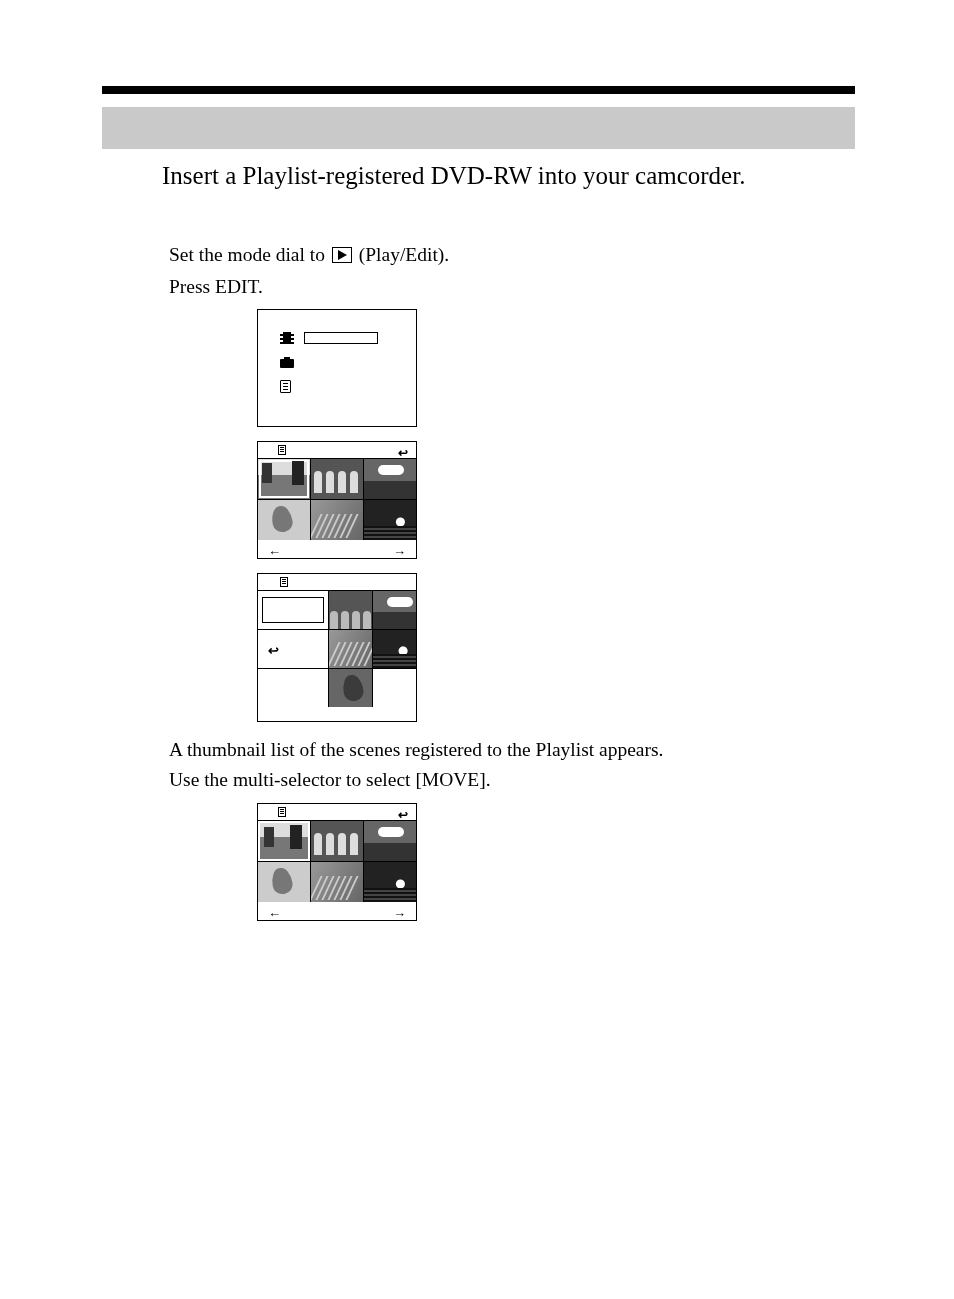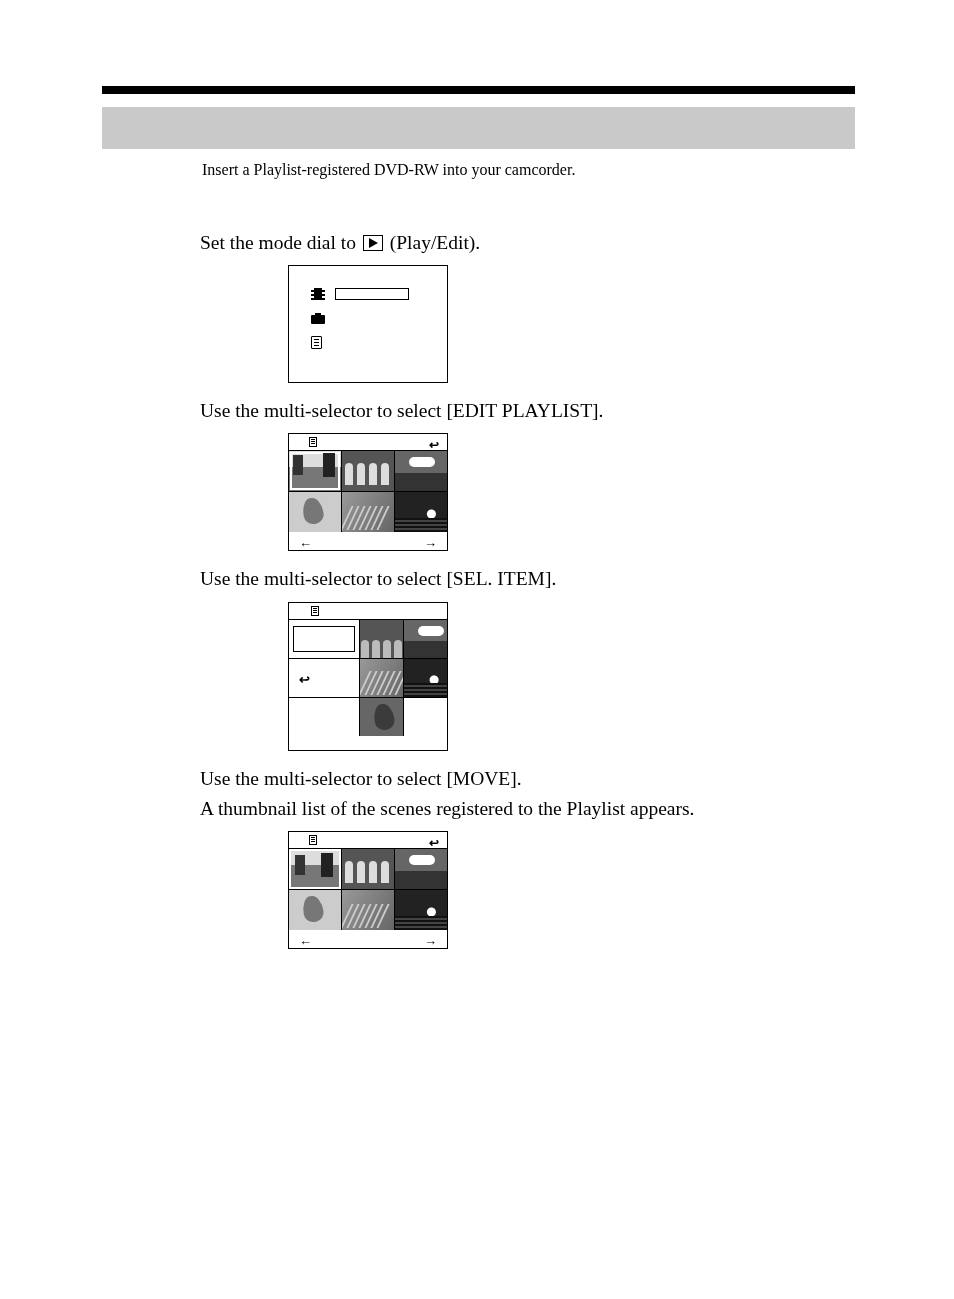--- a/index.html
+++ b/index.html
@@ -27,27 +27,27 @@
     height: 42px;
     background: #c9c9c9;
   }
   .content {
     position: absolute;
     top: 160px;
     left: 102px;
     width: 753px;
   }
   .intro-para {
-    margin-left: 100px;
-    font-size: 16px;
+    margin-left: 60px;
+    font-size: 25px;
     line-height: 1.3;
     margin-bottom: 48px;
   }
   .step {
-    margin-left: 98px;
+    margin-left: 67px;
     font-size: 19.5px;
     line-height: 1.45;
   }
   .step p { margin-bottom: 2px; }
   .step-block { margin-bottom: 4px; }
 
   
   .play-icon-box {
     display: inline-block;
     width: 20px;
@@ -243,37 +243,37 @@
 
   <p class="intro-para">Insert a Playlist-registered DVD-RW into your camcorder.</p>
 
   <div class="step step-block">
     <p>
       <span>Set the mode dial to </span><span class="play-icon-box"></span><span> (Play/Edit).</span>
     </p>
   </div>
 
   <div class="step step-block">
+    <p>Press EDIT.</p>
 
     <div class="screen1">
       <div class="row1">
         <div class="icon-film"></div>
         <div class="box-outline"></div>
       </div>
       <div class="row1">
         <div class="icon-camera"></div>
       </div>
       <div class="row1">
         <div class="icon-playlist"></div>
       </div>
     </div>
   </div>
 
   <div class="step step-block">
-    <p>Use the multi-selector to select [EDIT PLAYLIST].</p>
 
     <div class="screen-thumb">
       <div class="tbar">
         <div class="pl-ic"></div>
         <span class="ret">↩</span>
       </div>
       <div class="grid">
         <div class="cell th-street sel-outline"></div>
         <div class="cell th-arches"></div>
         <div class="cell th-sky"></div>
@@ -282,21 +282,20 @@
         <div class="cell th-sunset"></div>
       </div>
       <div class="footer-bar">
         <span>←</span>
         <span>→</span>
       </div>
     </div>
   </div>
 
   <div class="step step-block">
-    <p>Use the multi-selector to select [SEL. ITEM].</p>
 
     <div class="screen3">
       <div class="s3-top">
         <div class="pl-ic"></div>
       </div>
       <div class="s3-body">
         <div class="lab outl"></div>
         <div class="rthumb">
           <div class="cell th-arches2"></div>
           <div class="cell th-sky"></div>
@@ -312,22 +311,22 @@
         <div class="rthumb">
           <div class="cell th-leaf" style="opacity:.5"></div>
           <div class="cell th-blank"></div>
         </div>
       </div>
       <div class="s3-footer"></div>
     </div>
   </div>
 
   <div class="step step-block">
+    <p>A thumbnail list of the scenes registered to the Playlist appears.</p>
     <p>Use the multi-selector to select [MOVE].</p>
-    <p>A thumbnail list of the scenes registered to the Playlist appears.</p>
 
     <div class="screen-thumb">
       <div class="tbar">
         <div class="pl-ic"></div>
         <span class="ret">↩</span>
       </div>
       <div class="grid">
         <div class="cell th-street sel-outline2"></div>
         <div class="cell th-arches"></div>
         <div class="cell th-sky"></div>

